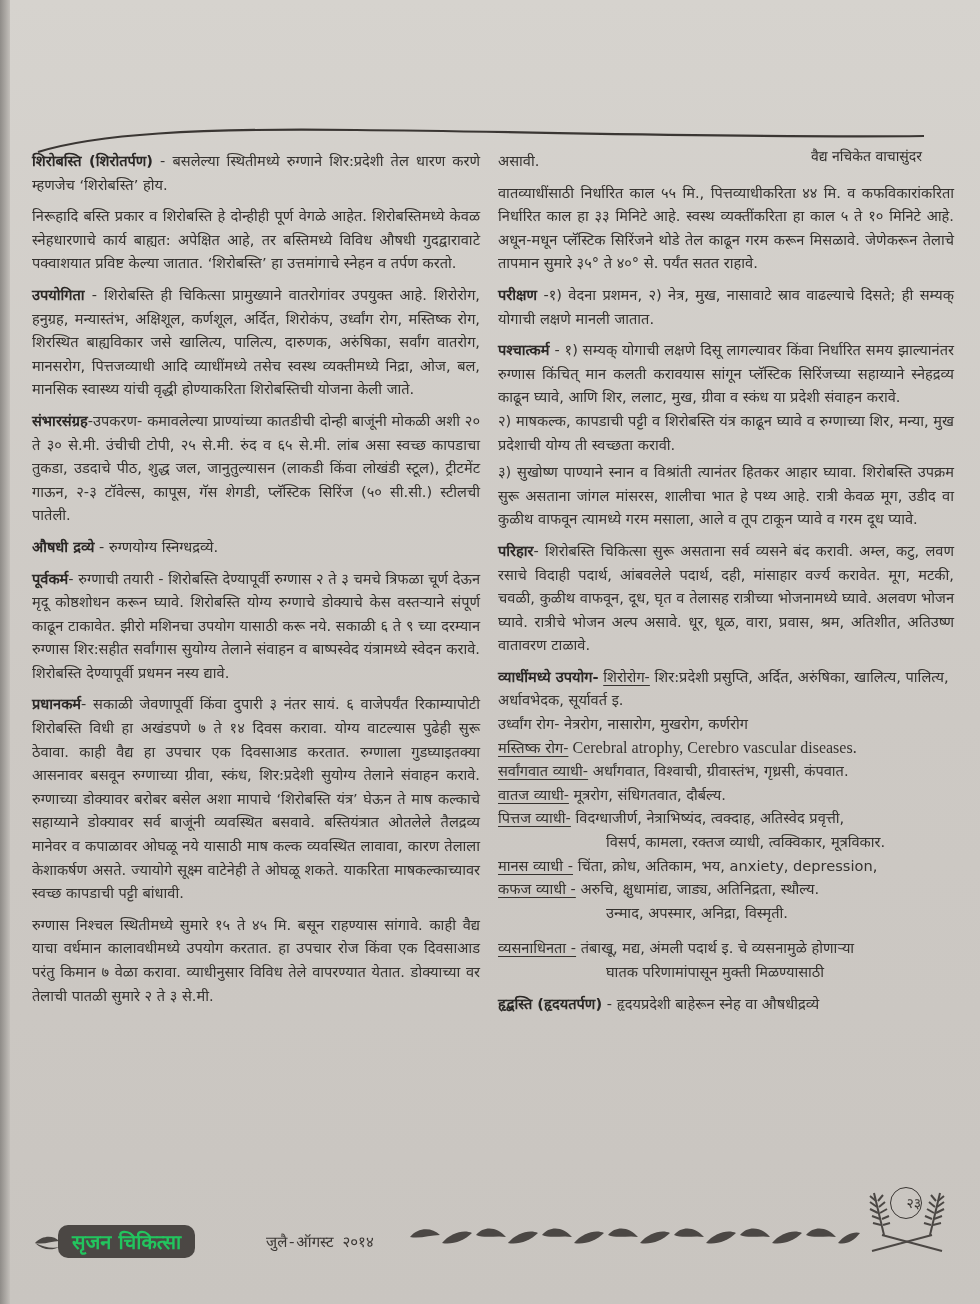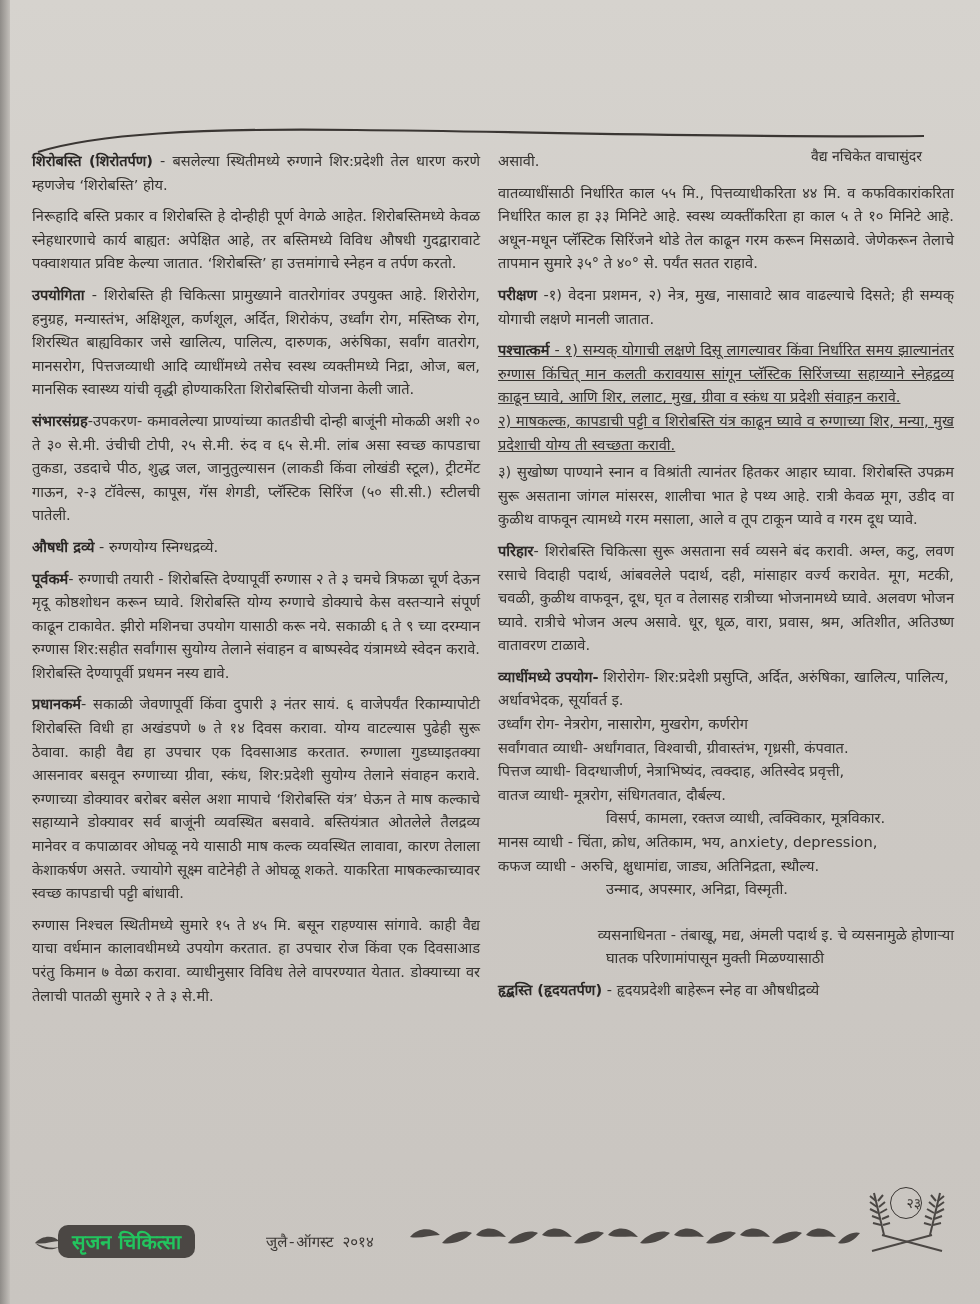--- a/index.html
+++ b/index.html
@@ -31,22 +31,22 @@
     position: absolute; left: 36px; top: 126px; width: 890px; height: 30px;
   }
   .col {
     position: absolute; top: 145px;
     font-size: 14.6px; line-height: 23.6px; color: #35322f;
   }
   .col.left { left: 32px; width: 448px; }
   .col.right { left: 498px; width: 456px; }
   .col p { margin: 4px 0 8px 0; text-align: justify; }
   .b { font-weight: bold; color: #2a2725; }
-  .u { text-underline-offset: 3px; }
-  .sub { margin: 0 !important; text-decoration: underline; }
+  .u { text-decoration: underline; text-underline-offset: 3px; }
+  .sub { margin: 0 !important; }
   .indent { padding-left: 108px; }
   .footer {
     position: absolute; left: 0; top: 1185px; width: 980px; height: 100px;
   }
   .mag-badge {
     position: absolute; left: 58px; top: 40px;
     background: #4b4744; color: #22c55e; border-radius: 10px;
     padding: 3px 14px; font-size: 20px; font-weight: bold;
     font-family: "DejaVu Serif", serif;
   }
@@ -114,37 +114,40 @@
 
     <div style="margin-bottom:8px;">
       <div>
         <span class="b">व्याधींमध्ये उपयोग-</span>
         <span class="u">शिरोरोग-</span><span> शिर:प्रदेशी प्रसुप्ति, अर्दित, अरुंषिका, खालित्य, पालित्य, अर्धावभेदक, सूर्यावर्त इ.</span>
       </div>
       <div>
         <span>उर्ध्वांग रोग-</span><span> नेत्ररोग, नासारोग, मुखरोग, कर्णरोग</span>
       </div>
       <div>
+        <span class="u">मस्तिष्क रोग-</span><span style="font-family:'Liberation Serif', serif; font-size:16px;"> Cerebral atrophy, Cerebro vascular diseases.</span>
+      </div>
+      <div>
         <span class="u">सर्वांगवात व्याधी-</span><span> अर्धांगवात, विश्वाची, ग्रीवास्तंभ, गृध्रसी, कंपवात.</span>
       </div>
       <div>
-        <span class="u">पित्तज व्याधी-</span><span> विदग्धाजीर्ण, नेत्राभिष्यंद, त्वक्दाह, अतिस्वेद प्रवृत्ती,</span>
+        <span class="u">वातज व्याधी-</span><span> मूत्ररोग, संधिगतवात, दौर्बल्य.</span>
       </div>
       <div>
-        <span class="u">वातज व्याधी-</span><span> मूत्ररोग, संधिगतवात, दौर्बल्य.</span>
+        <span class="u">पित्तज व्याधी-</span><span> विदग्धाजीर्ण, नेत्राभिष्यंद, त्वक्दाह, अतिस्वेद प्रवृत्ती,</span>
       </div>
       <div class="indent">विसर्प, कामला, रक्तज व्याधी, त्वक्विकार, मूत्रविकार.</div>
       <div>
         <span class="u">मानस व्याधी -</span><span> चिंता, क्रोध, अतिकाम, भय, anxiety, depression,</span>
       </div>
       <div>
         <span class="u">कफज व्याधी -</span><span> अरुचि, क्षुधामांद्य, जाड्य, अतिनिद्रता, स्थौल्य.</span>
       </div>
       <div class="indent">उन्माद, अपस्मार, अनिद्रा, विस्मृती.</div>
-      <div style="margin-top:22px;text-align:right;">
+      <div style="margin-top:12px;">
         <span class="u">व्यसनाधिनता -</span><span> तंबाखू, मद्य, अंमली पदार्थ इ. चे व्यसनामुळे होणाऱ्या</span>
       </div>
       <div class="indent">घातक परिणामांपासून मुक्ती मिळण्यासाठी</div>
     </div>
 
     <p>
       <span class="b">हृद्बस्ति (हृदयतर्पण)</span><span> - हृदयप्रदेशी बाहेरून स्नेह वा औषधीद्रव्ये</span>
     </p>
   </div>
 

